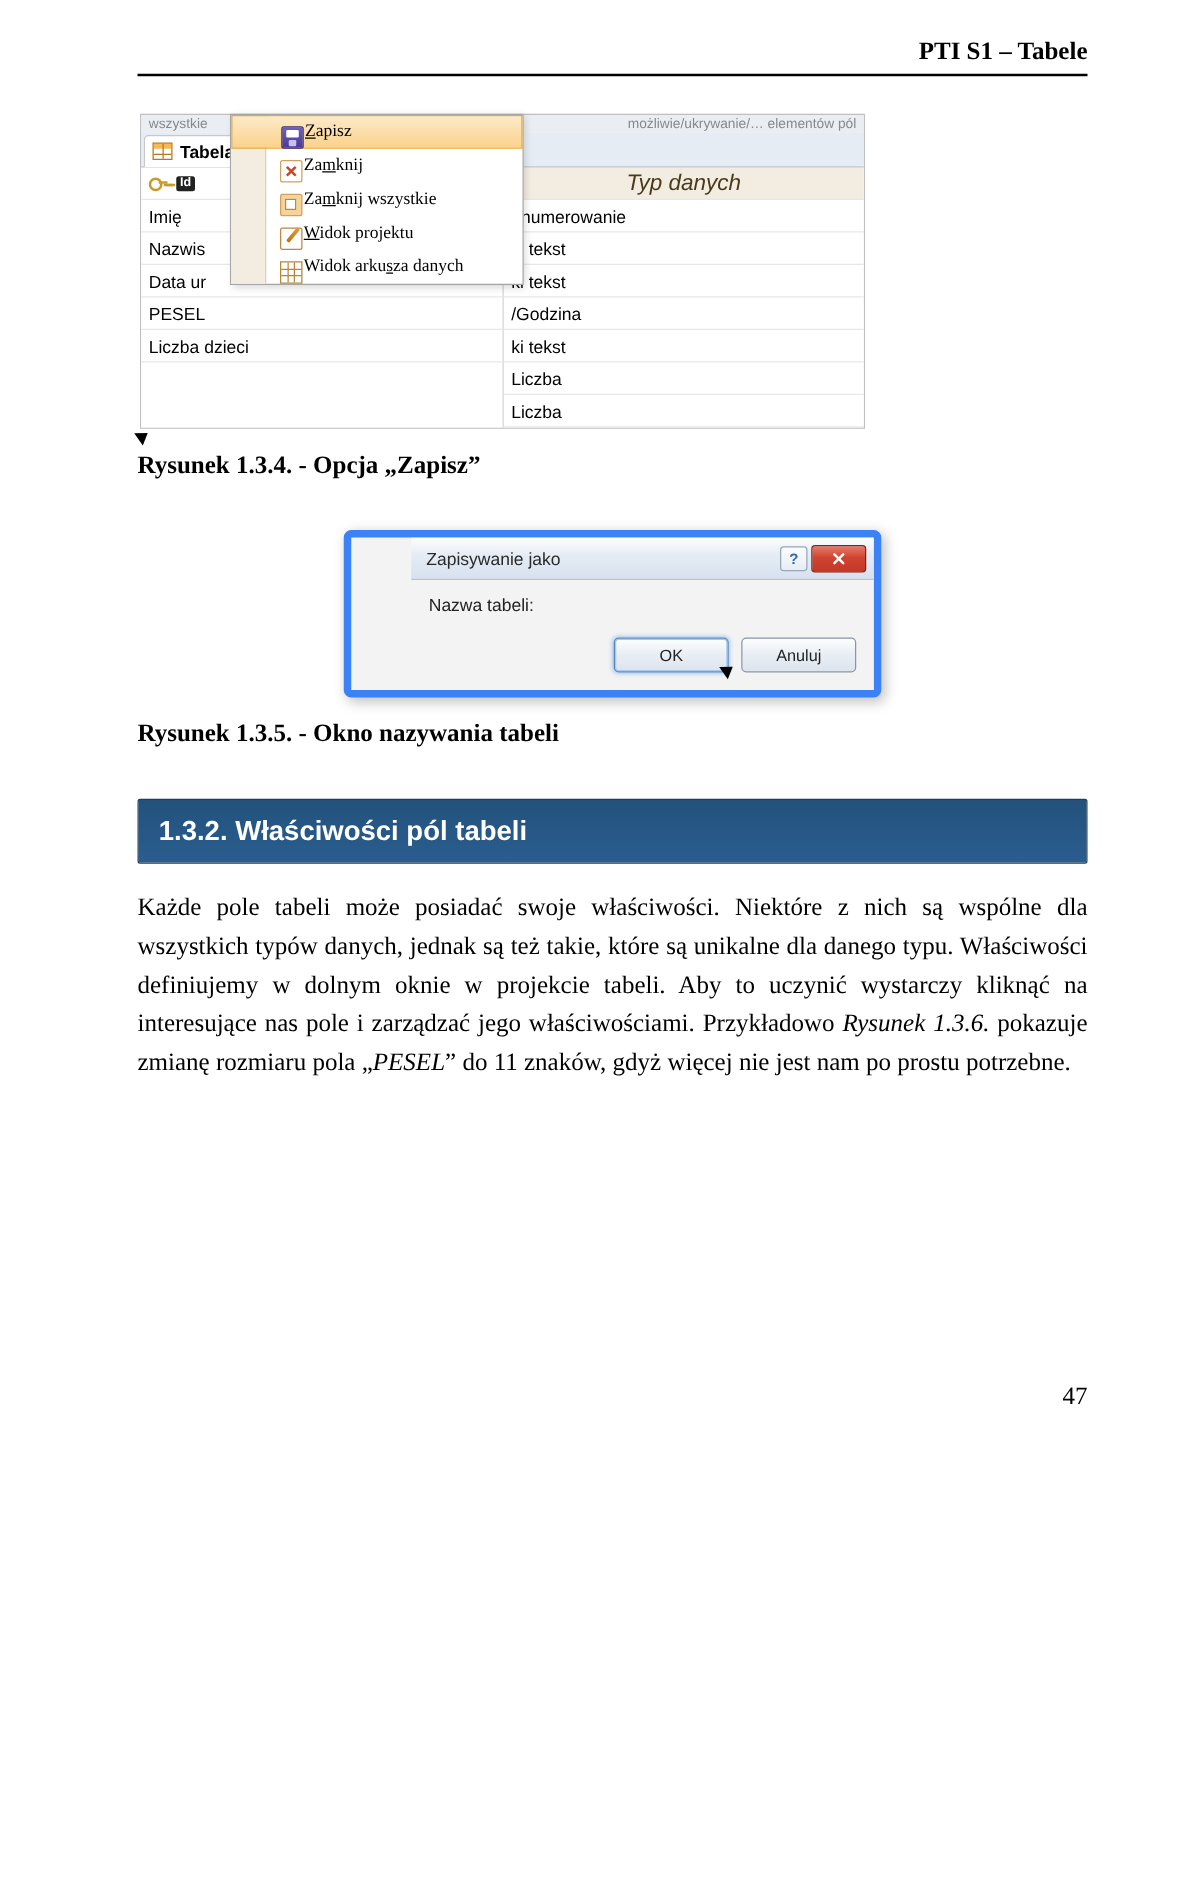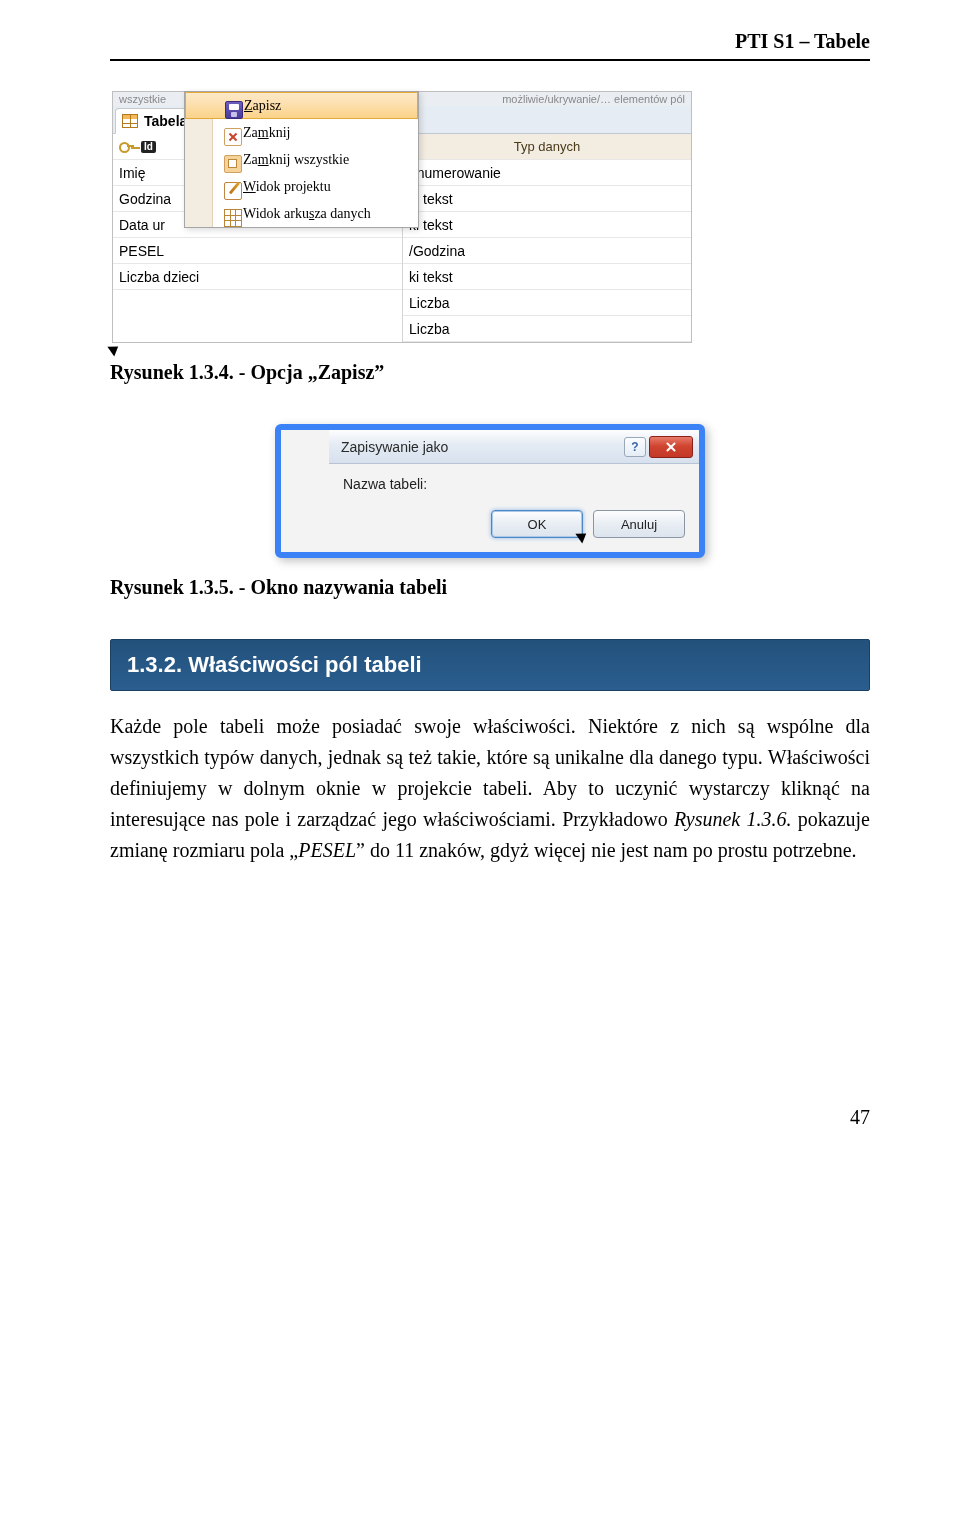--- a/index.html
+++ b/index.html
@@ -97,22 +97,23 @@
       height: 26px;
       display: flex;
       align-items: center;
       border-bottom: 1px solid #e7e7e7;
       padding: 0 6px;
       gap: 6px;
     }
     .fig1-row.header-row {
       background: #f3ece1;
       color: #4a3a1a;
-      font-size: 13px;
+      font-size: 18px;
       justify-content: center;
+      font-style: italic;
     }
     .key-icon {
       width: 16px; height: 16px;
       display: inline-block;
       position: relative;
     }
     .key-icon::before {
       content:"";
       position: absolute;
       left:0; top:3px;
@@ -351,21 +352,21 @@
           <div class="fig1-col">
             <div class="fig1-row">
               <span class="key-icon"></span>
               <span class="id-chip">Id</span>
 
             </div>
             <div class="fig1-row">
                 <span>Imię</span>
               </div>
             <div class="fig1-row">
-                <span>Godzina</span>
+                <span>Nazwis</span>
               </div>
             <div class="fig1-row">
                 <span>Data ur</span>
               </div>
             <div class="fig1-row">
                 <span>PESEL</span>
               </div>
             <div class="fig1-row">
                 <span>Liczba dzieci</span>
               </div>

